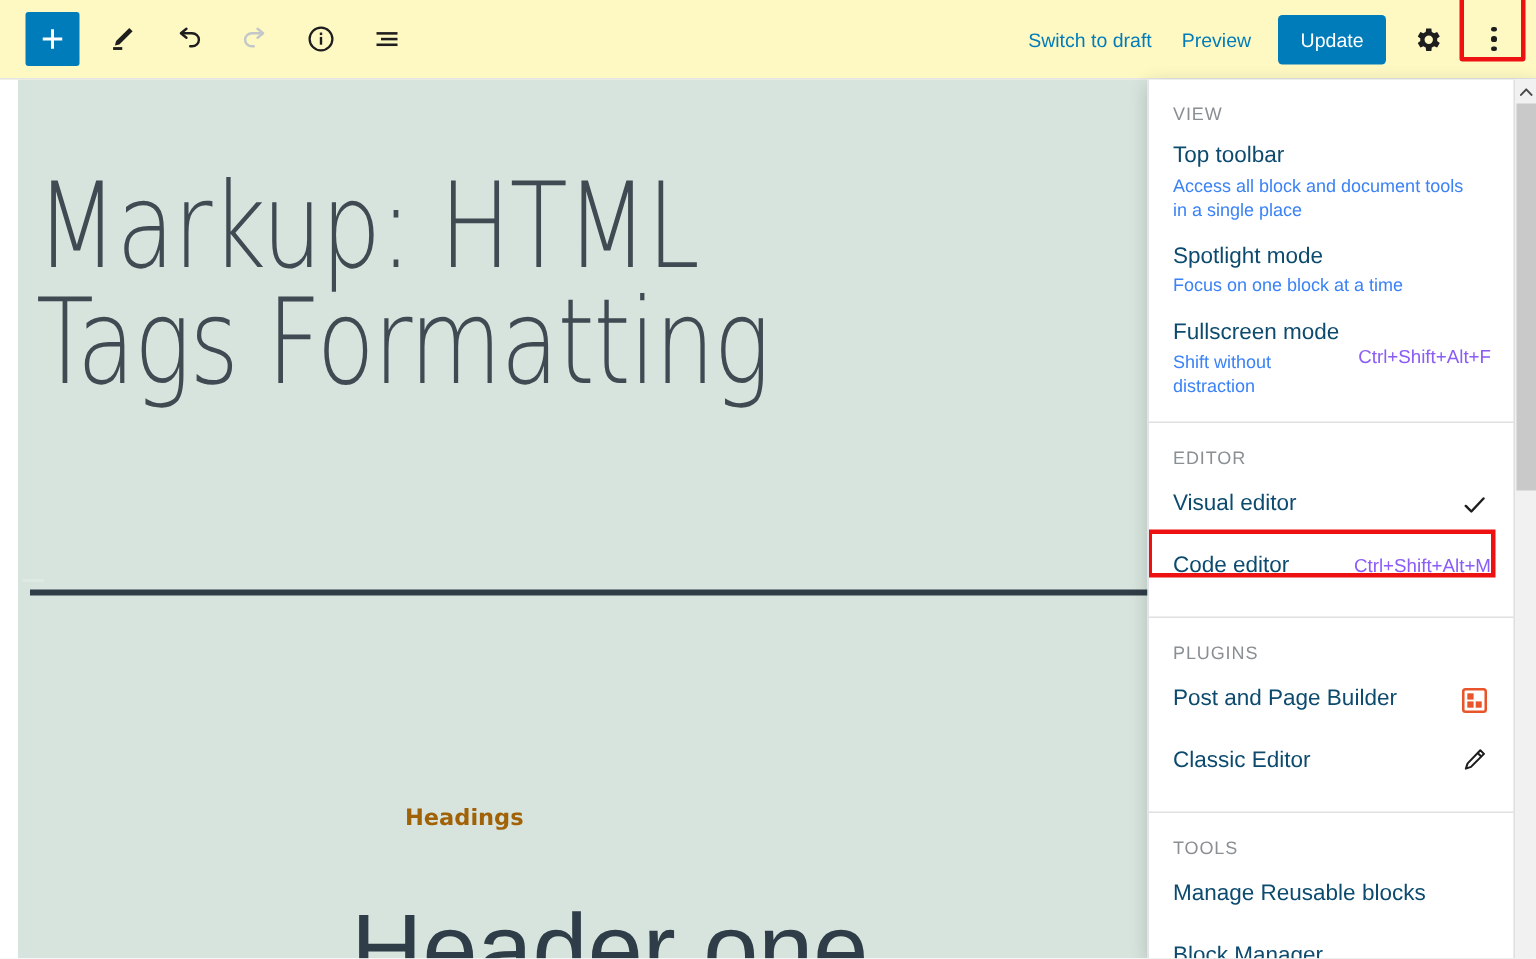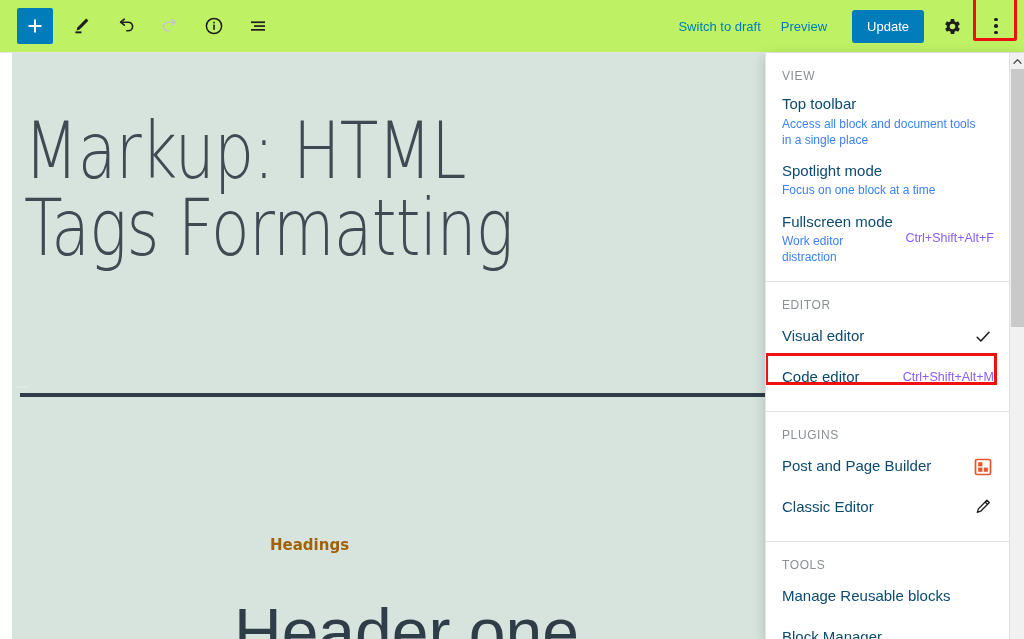--- a/index.html
+++ b/index.html
@@ -7,21 +7,21 @@
     width: 1024px; height: 639px;
     overflow: hidden;
     font-family: "Liberation Sans", sans-serif;
     background: #ffffff;
   }
   #app { position: relative; width: 1024px; height: 639px; overflow: hidden; background:#fff; }
 
   
   .header {
     position: absolute; top:0; left:0; width:1024px; height:53px;
-    background:#bef264; border-bottom:1px solid #e2e4e7;
+    background:#fef9c3; border-bottom:1px solid #e2e4e7;
     display:flex; align-items:center; z-index: 5;
   }
   .hdr-left { display:flex; align-items:center; padding-left:17px; gap: 0px; }
   .hdr-right { margin-left:auto; display:flex; align-items:center; padding-right:10px; gap:0px; }
 
   .icon-btn {
     width:38px; height:38px; display:flex; align-items:center; justify-content:center;
     background:transparent; border:none; cursor:pointer; color:#1e1e1e;
   }
   .add-btn {
@@ -31,21 +31,21 @@
   }
   .add-btn svg { display:block; }
   .hdr-left .icon-btn { margin-right:6px; }
 
   .link-btn {
     background:none; border:none; color:#007cba; font-size:13px; cursor:pointer;
     padding:6px 10px; font-family:"Liberation Sans", sans-serif;
   }
   .update-btn {
     background:#007cba; color:#fff; border:none; border-radius:3px;
-    font-size:13px; padding:9px 15px; cursor:pointer; margin-left:15px;
+    font-size:13px; padding:9px 15px; cursor:pointer; margin-left:8px;
     font-family:"Liberation Sans", sans-serif;
   }
   .gear-btn { width:40px; height:40px; display:flex; align-items:center; justify-content:center; cursor:pointer; margin-left:8px;}
 
   
   .kebab-wrap {
     position:relative; width:36px; height:44px; margin-left:6px;
     display:flex; align-items:center; justify-content:center; cursor:pointer;
   }
   .kebab-hl {
@@ -241,21 +241,21 @@
       <div class="menu-item">
         <div class="mi-texts">
           <div class="mi-title">Spotlight mode</div>
           <div class="mi-desc">Focus on one block at a time</div>
         </div>
       </div>
 
       <div class="menu-item">
         <div class="mi-texts">
           <div class="mi-title">Fullscreen mode</div>
-          <div class="mi-desc" style="max-width:92px">Work editor distraction</div>
+          <div class="mi-desc" style="max-width:92px">Shift without distraction</div>
         </div>
         <div class="mi-short">Ctrl+Shift+Alt+F</div>
       </div>
 
       <div class="menu-sep"></div>
 
       <div class="menu-section-label">EDITOR</div>
 
       <div class="menu-item compact">
         <div class="mi-texts">

